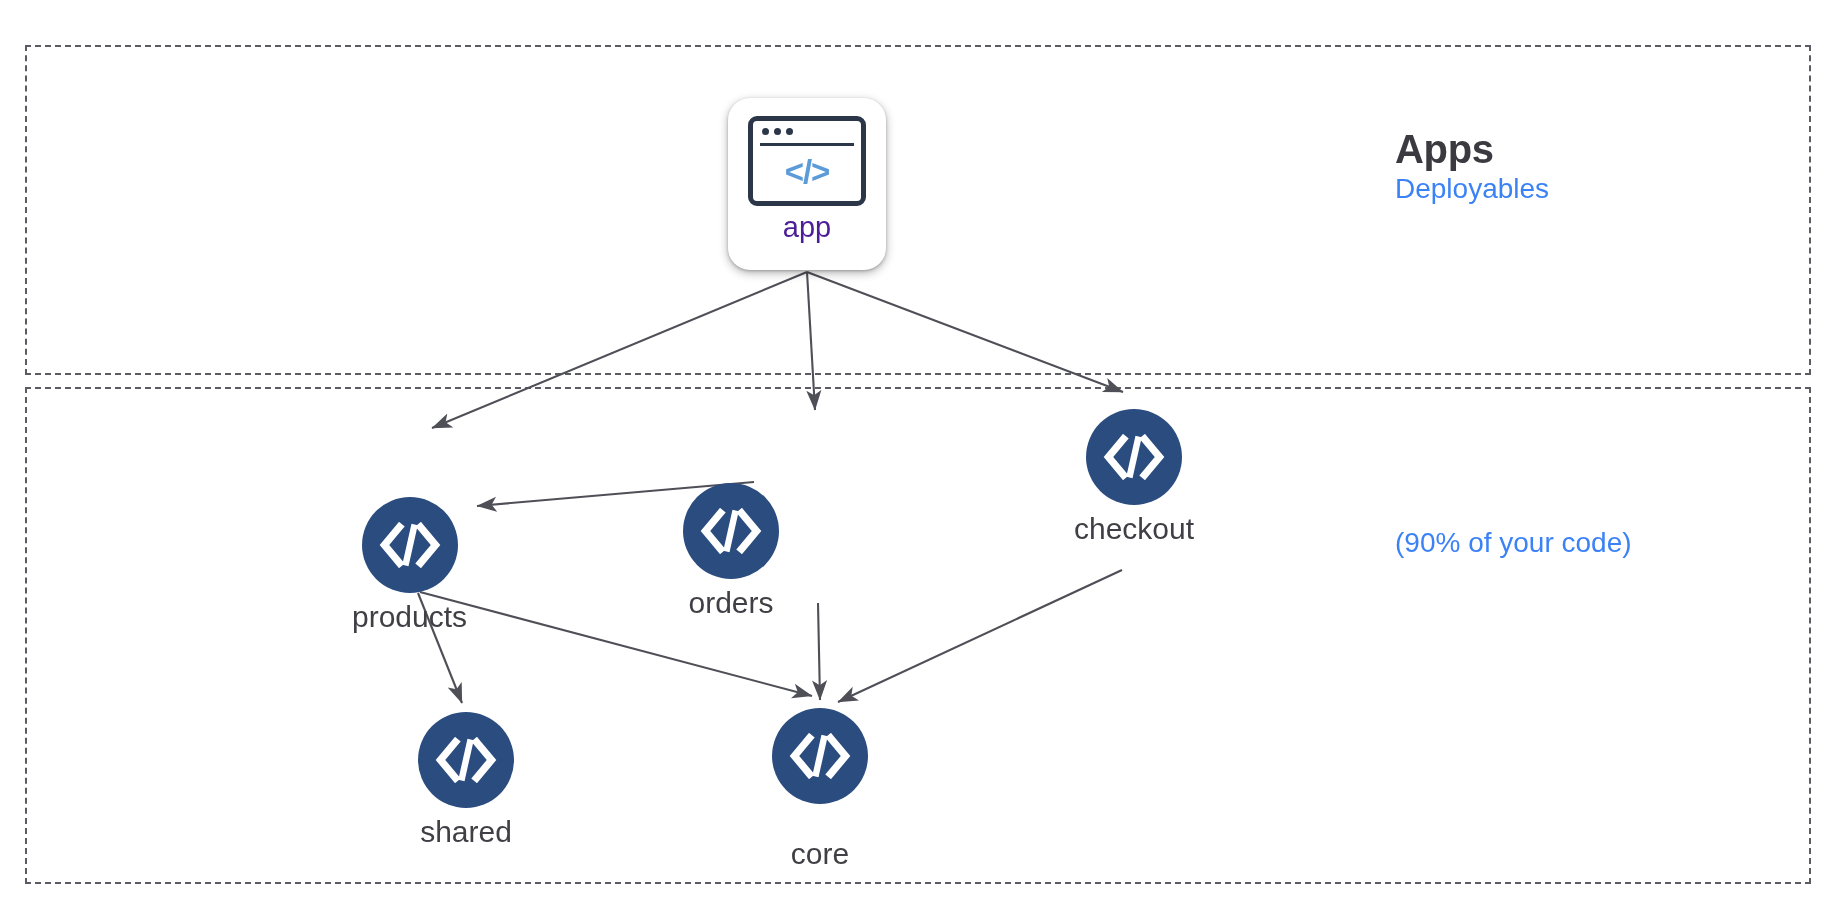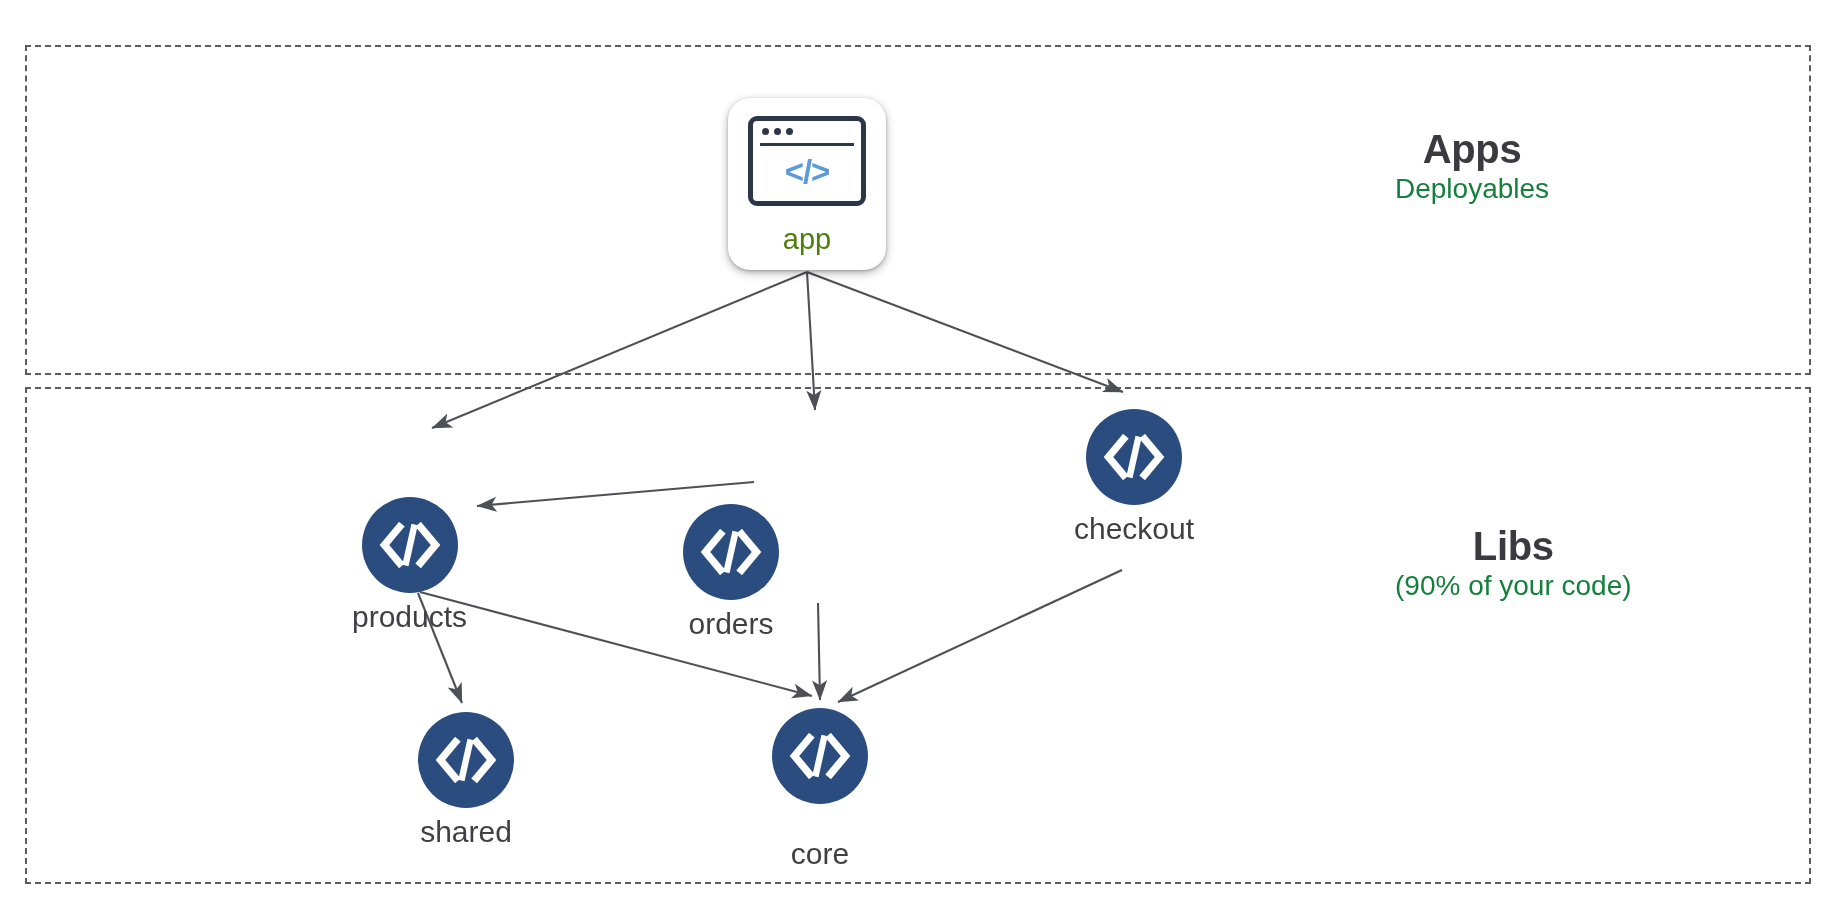--- a/index.html
+++ b/index.html
@@ -23,34 +23,33 @@
     box-sizing: border-box;
   }
   #zone-apps { left: 25px; top: 45px; width: 1786px; height: 330px; }
   #zone-libs { left: 25px; top: 387px; width: 1786px; height: 497px; }
 
   
   .zone-legend {
     position: absolute;
     color: #3f3f45;
     user-select: none;
-    text-align: center;
   }
   .zone-title {
     font-size: 40px;
     font-weight: bold;
     line-height: 1.08;
     letter-spacing: -0.3px;
     color: #3a3a40;
   }
   .zone-sub {
     font-size: 28px;
     font-weight: normal;
     line-height: 1.25;
-    color: #15803d;
+    color: #3b82f6;
   }
   #legend-apps { left: 1395px; top: 128px; }
   #legend-libs { left: 1395px; top: 525px; }
   #legend-libs .zone-sub { font-size: 28px; }
 
   
   #edges {
     position: absolute;
     left: 0; top: 0;
     width: 1838px;
@@ -113,22 +112,22 @@
     font-family: "Liberation Sans", sans-serif;
     font-size: 33px;
     font-weight: bold;
     color: #5b9bd8;
     letter-spacing: -1px;
     margin-top: 20px;
     line-height: 1;
   }
   #app-label {
     font-size: 29px;
-    color: #4d7c0f;
-    margin-top: 19px;
+    color: #4c1d95;
+    margin-top: 7px;
     line-height: 1;
   }
 
   
   .lib-node {
     position: absolute;
     display: flex;
     flex-direction: column;
     align-items: center;
   }
@@ -156,21 +155,20 @@
 <div id="stage">
 
   <div class="zone" id="zone-apps"></div>
   <div class="zone" id="zone-libs"></div>
 
   <div class="zone-legend" id="legend-apps">
     <div class="zone-title">Apps</div>
     <div class="zone-sub">Deployables</div>
   </div>
   <div class="zone-legend" id="legend-libs">
-    <div class="zone-title">Libs</div>
     <div class="zone-sub">(90% of your code)</div>
   </div>
 
   <svg id="edges" viewBox="0 0 1838 920">
     <defs>
       <marker id="ah" markerWidth="11" markerHeight="11" refX="9.4" refY="4.0" orient="auto" markerUnits="strokeWidth">
         <path d="M0,0.4 L9.6,4.0 L0,7.6 L2.4,4.0 Z" fill="#4f4f57"></path>
       </marker>
     </defs>
     <g stroke="#4f4f57" stroke-width="2.1" fill="none" marker-end="url(#ah)">
@@ -210,21 +208,21 @@
     <div class="lib-circle">
       <svg width="62" height="46" viewBox="0 0 62 46" aria-hidden="true">
         <path d="M20.5,5 L5.5,23 L20.5,41" stroke="#ffffff" stroke-width="7.4" fill="none" stroke-linecap="square" stroke-linejoin="miter"></path>
         <path d="M41.5,5 L56.5,23 L41.5,41" stroke="#ffffff" stroke-width="7.4" fill="none" stroke-linecap="square" stroke-linejoin="miter"></path>
         <path d="M35.6,2.5 L26.4,43.5" stroke="#ffffff" stroke-width="6.4" fill="none" stroke-linecap="butt"></path>
       </svg>
     </div>
     <div class="lib-label">products</div>
   </div>
 
-  <div class="lib-node" style="left:683px; top:504px;">
+  <div class="lib-node" style="left:683px; top:483px;">
     <div class="lib-circle">
       <svg width="62" height="46" viewBox="0 0 62 46" aria-hidden="true">
         <path d="M20.5,5 L5.5,23 L20.5,41" stroke="#ffffff" stroke-width="7.4" fill="none" stroke-linecap="square" stroke-linejoin="miter"></path>
         <path d="M41.5,5 L56.5,23 L41.5,41" stroke="#ffffff" stroke-width="7.4" fill="none" stroke-linecap="square" stroke-linejoin="miter"></path>
         <path d="M35.6,2.5 L26.4,43.5" stroke="#ffffff" stroke-width="6.4" fill="none" stroke-linecap="butt"></path>
       </svg>
     </div>
     <div class="lib-label">orders</div>
   </div>
 

